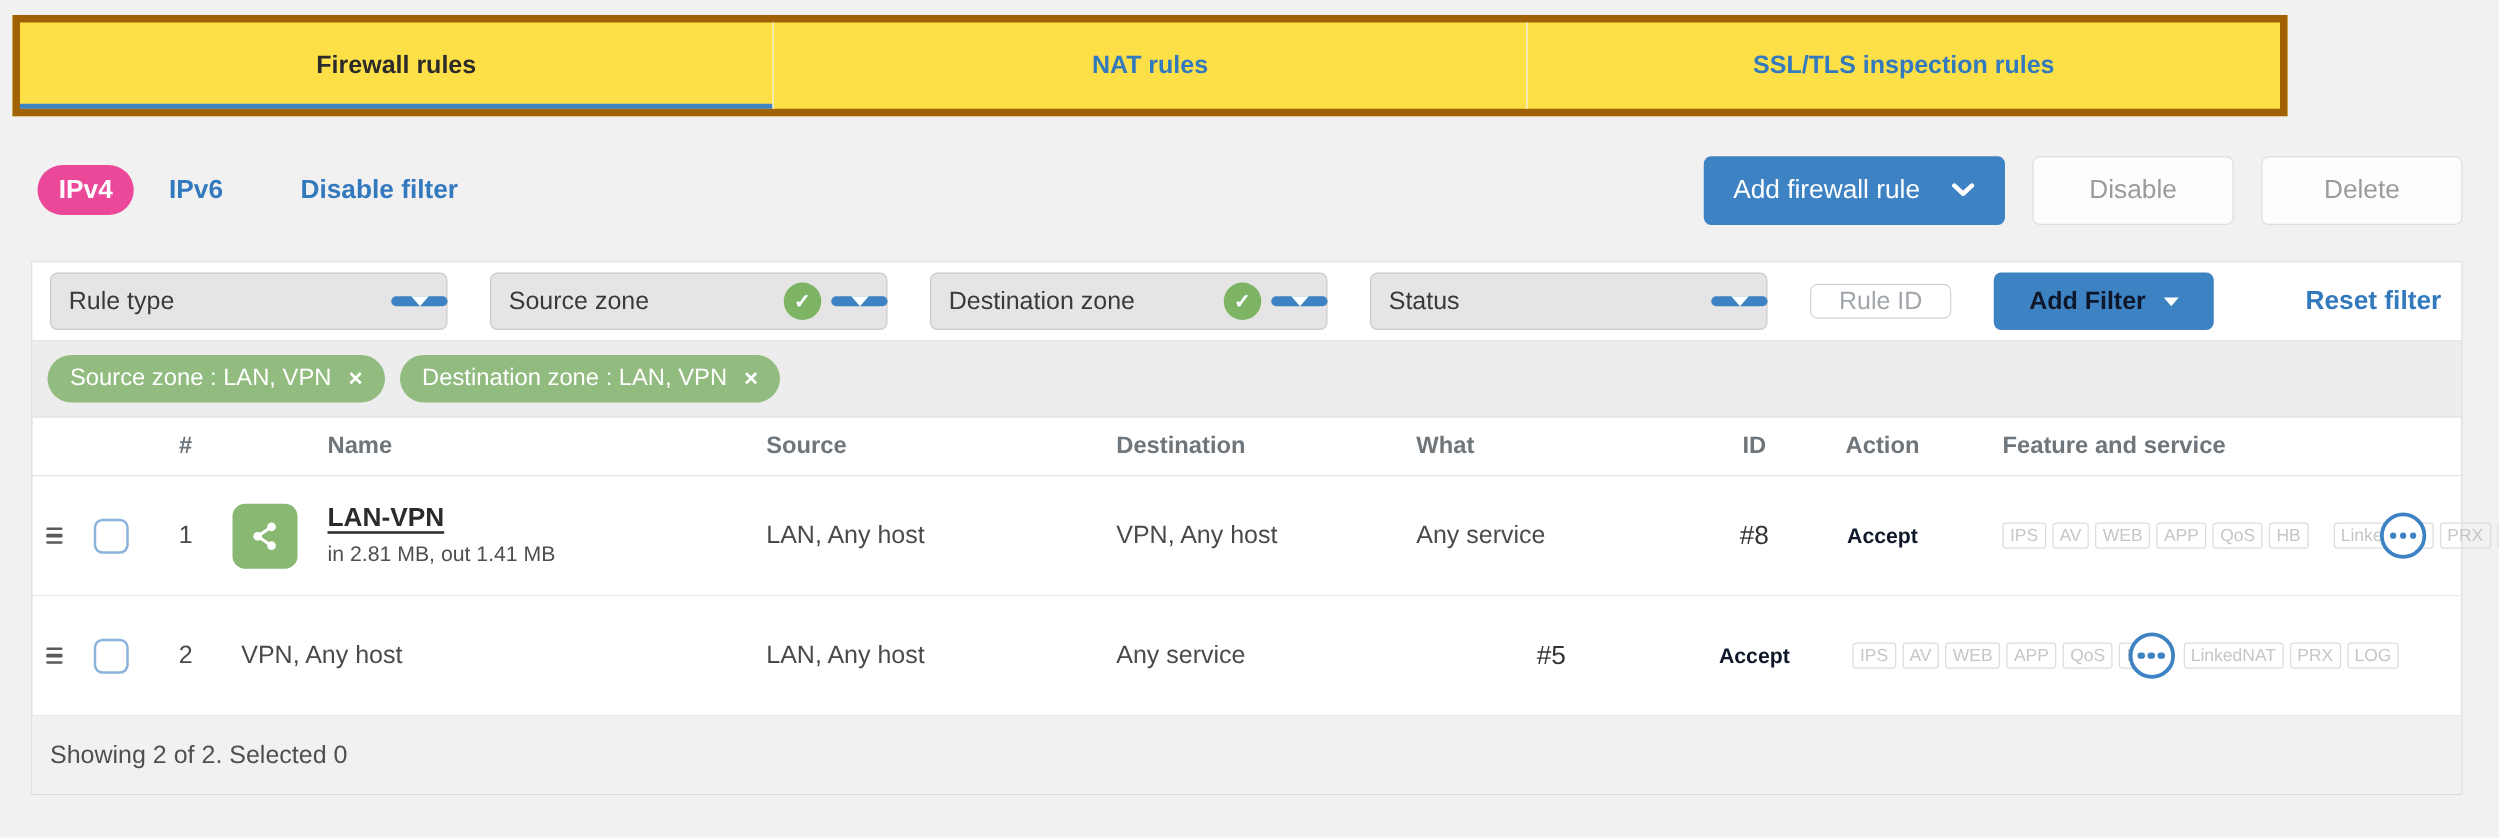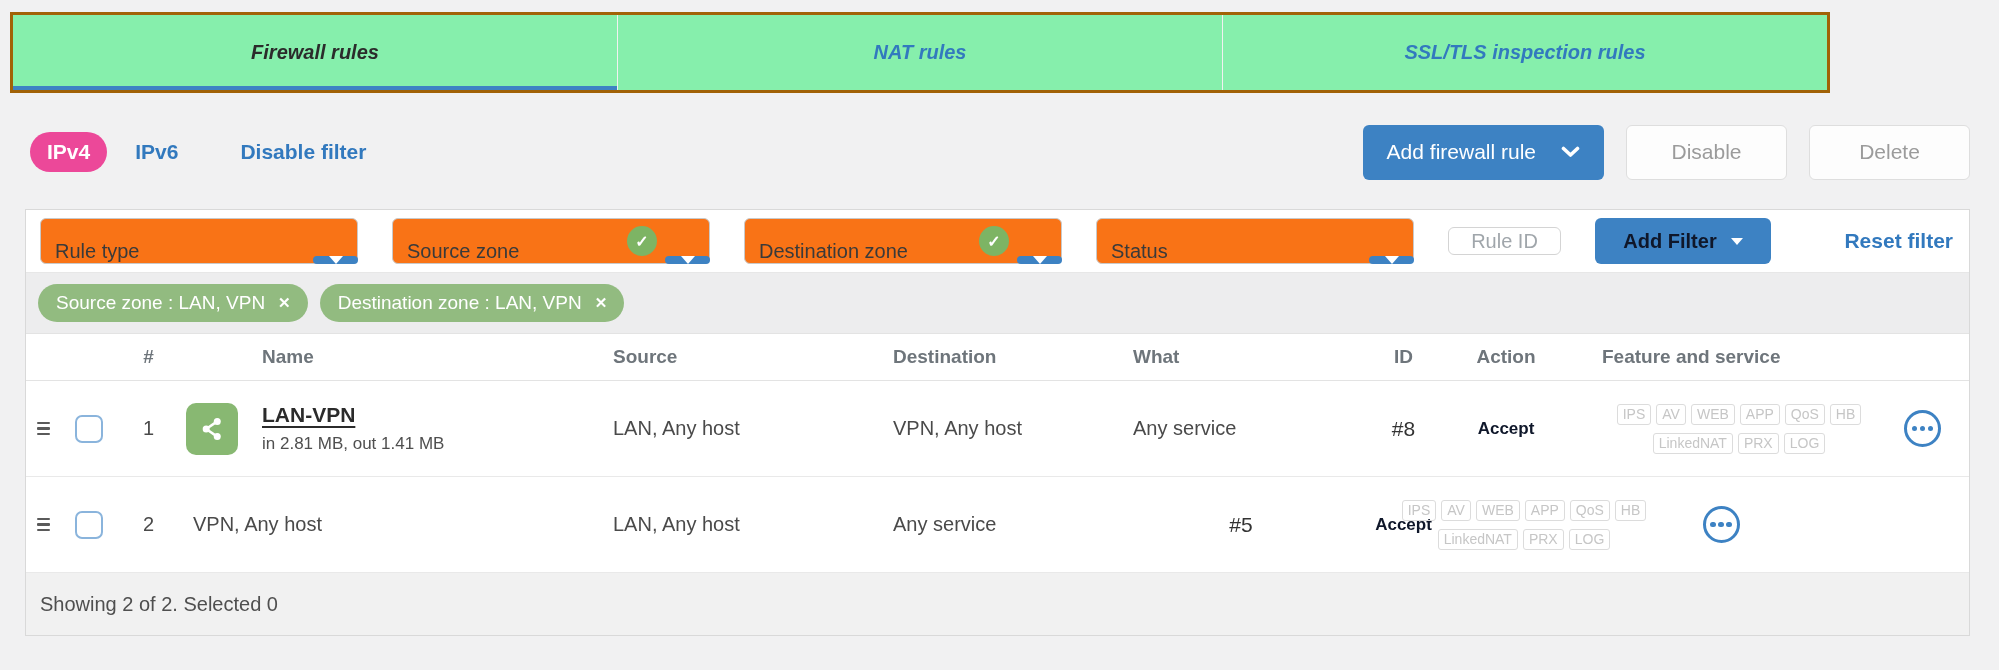--- a/index.html
+++ b/index.html
@@ -10,23 +10,22 @@
     overflow: hidden;
     -webkit-font-smoothing: antialiased;
   }
 
   
   .tabbar {
     margin: 12px 0 0 10px;
     width: 1820px;
     height: 81px;
     display: flex;
-    background: #86efac;
-    border: 3px solid #a16207;
-    font-style: italic;
+    background: #fde047;
+    border: 6px solid #a16207;
   }
   .tab {
     flex: 1;
     display: flex;
     align-items: center;
     justify-content: center;
     font-size: 20px;
     font-weight: 700;
     color: #3279be;
     cursor: pointer;
@@ -101,26 +100,26 @@
   .filter-bar {
     height: 62px;
     display: flex;
     align-items: center;
     padding: 0 14px;
     gap: 34px;
     background: #fff;
   }
   .dd {
     display: flex;
-    align-items: flex-end;
+    align-items: center;
     width: 318px;
     height: 46px;
     border: 1px solid #c9c9c9;
     border-radius: 6px;
-    background: #f97316;
+    background: #e5e5e5;
     cursor: pointer;
     flex-shrink: 0;
   }
   .dd-label {
     flex: 1;
     display: flex;
     align-items: center;
     padding-left: 14px;
     font-size: 20px;
     color: #3a3a3a;
@@ -270,22 +269,22 @@
     text-decoration: underline;
     text-decoration-thickness: 2px;
     text-underline-offset: 4px;
     cursor: pointer;
   }
   .rule-traffic { font-size: 17px; color: #4f4f4f; margin-top: 7px; }
   .id-val { text-align: center; color: #333; font-size: 21px; }
   .action-val { text-align: center; color: #0f172a; font-weight: 700; font-size: 17px; }
   .features {
     display: flex;
-    flex-direction: column;
-    gap: 8px;
+    flex-direction: row;
+    gap: 20px;
     align-items: center;
     padding-left: 36px;
   }
   .badge-line { display: flex; gap: 5px; justify-content: center; }
   .badge {
     border: 1px solid #dcdcdc;
     color: #c6c6c6;
     font-size: 14px;
     padding: 1px 5px 2px;
     border-radius: 3px;

